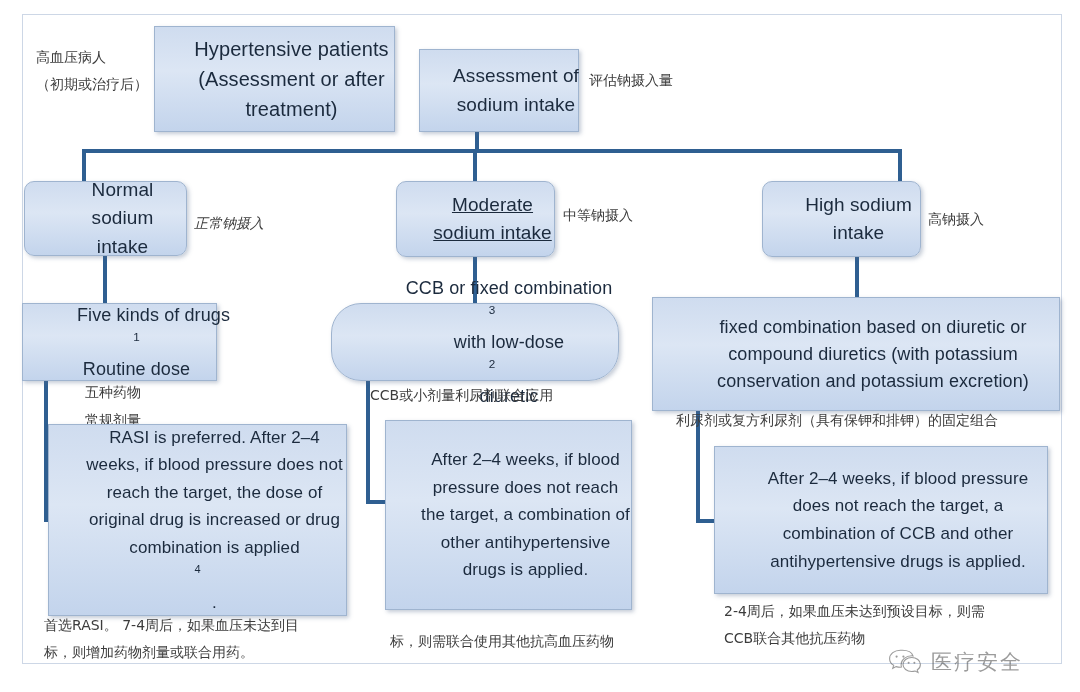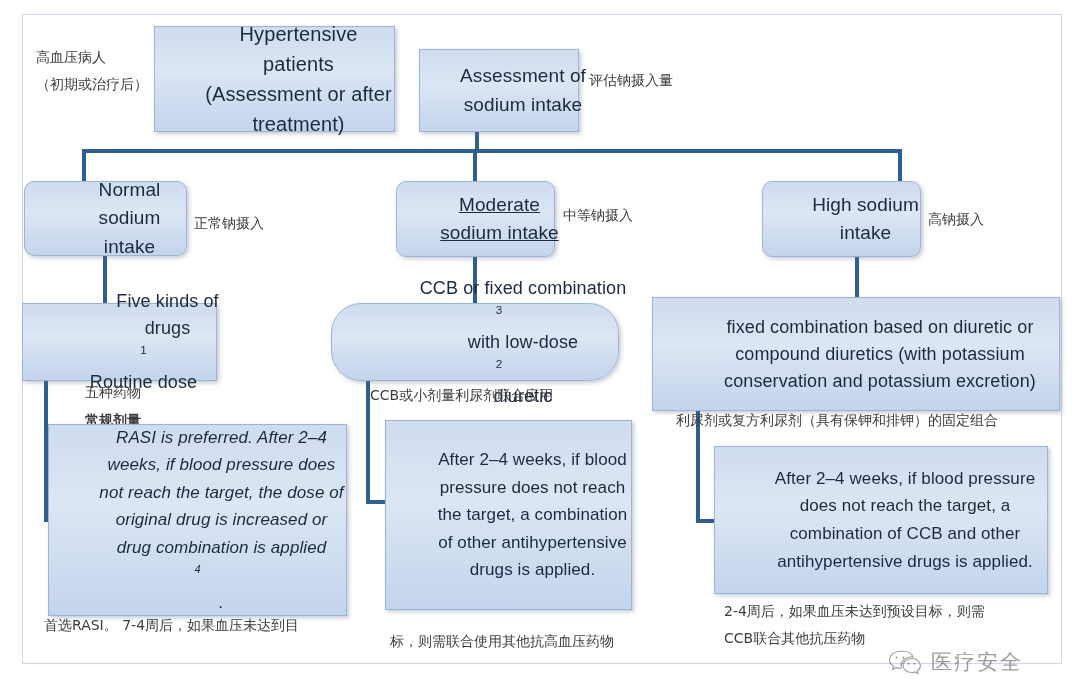--- a/index.html
+++ b/index.html
@@ -33,75 +33,75 @@
     background:linear-gradient(180deg,#cfdcef 0%,#dce6f4 42%,#c3d4ec 100%);
     color:#1b2a3d;
     display:flex;
     align-items:center;
     justify-content:center;
     text-align:center;
     line-height:1.5;
     box-shadow:2px 2px 4px rgba(90,110,140,.35);
     letter-spacing:.1px;
   }
-  .box span{display:block;width:100%;padding:0 24px;}
+  .box span{display:block;width:100%;padding:0 17px;}
   .box sup{font-size:.65em;vertical-align:super;line-height:0;}
 
   
   .b-top1{left:154px;top:26px;width:241px;height:106px;font-size:20px;}
   .b-top2{left:419px;top:49px;width:160px;height:83px;font-size:19px;}
 
   
   .b-lvl{font-size:19px;border-radius:10px;}
   .b-lvl1{left:24px;top:181px;width:163px;height:75px;}
   .b-lvl2{left:396px;top:181px;width:159px;height:76px;text-decoration:underline;}
   .b-lvl3{left:762px;top:181px;width:159px;height:76px;}
 
   
   .b-tx1{left:22px;top:303px;width:195px;height:78px;font-size:18px;}
   .b-tx2{left:331px;top:303px;width:288px;height:78px;font-size:18px;border-radius:30px;}
   .b-tx3{left:652px;top:297px;width:408px;height:114px;font-size:18px;}
 
   
-  .b-dt1{left:48px;top:424px;width:299px;height:192px;font-size:17px;line-height:1.62;font-style:italic;}
+  .b-dt1{left:48px;top:424px;width:299px;height:192px;font-size:17px;line-height:1.62;}
   .b-dt2{left:385px;top:420px;width:247px;height:190px;font-size:17px;line-height:1.62;}
   .b-dt3{left:714px;top:446px;width:334px;height:148px;font-size:17px;line-height:1.62;}
 
   
   .ln{position:absolute;background:#2f5f91;}
   .ln-h{height:4px;}
   .ln-v{width:4px;}
 
   
   .cn{
     position:absolute;
     font-family:"DejaVu Sans","Liberation Sans",sans-serif;
     color:#3c3c3c;
     white-space:nowrap;
   }
 
   .cn-top{left:36px;top:44px;font-size:14px;line-height:1.9;}
   .cn-assess{left:589px;top:72px;font-size:14px;}
-  .cn-lvl1{left:194px;top:215px;font-size:14px;}
+  .cn-lvl1{left:194px;top:215px;font-size:14px;font-style:italic;}
   .cn-lvl2{left:563px;top:207px;font-size:14px;}
   .cn-lvl3{left:928px;top:211px;font-size:14px;font-family:Liberation Mono, monospace;}
 
   .cn-tx1{left:85px;top:378px;font-size:14px;line-height:2.0;text-align:center;}
   .cn-tx2{left:370px;top:380px;font-size:14px;margin-top:7px;}
   .cn-tx3{left:676px;top:412px;font-size:14px;}
 
   .cn-dt1{left:44px;top:612px;font-size:14px;line-height:1.95;}
   .cn-dt2{left:390px;top:628px;font-size:14px;line-height:1.95;}
   .cn-dt3{left:724px;top:598px;font-size:14px;line-height:1.95;}
 
   
   .wm{
     position:absolute;
     left:888px; top:648px;
-    display:flex; align-items:center; gap:9px;
+    display:flex; align-items:flex-start; gap:9px;
     opacity:.55;
   }
   .wm-logo{width:34px;height:26px;position:relative;}
   .wm-text{
     font-family:"DejaVu Sans","Liberation Sans",sans-serif;
     font-size:21px; color:#4a4a4a; letter-spacing:2px;
   }
 </style>
 </head>
 <body>
@@ -177,21 +177,21 @@
   <div class="cn cn-lvl3">高钠摄入</div>
 
   <div class="box b-tx1">
     <span>
       <span><span>Five kinds of drugs</span><sup>1</sup></span>
       <span>Routine dose</span>
     </span>
   </div>
   <div class="cn cn-tx1">
     <div>五种药物</div>
-    <div style="text-align:center;font-weight:bold;">常规剂量</div>
+    <div style="text-align:center;">常规剂量</div>
   </div>
 
   <div class="box b-tx2">
     <span>
       <span><span>CCB or fixed combination</span><sup>3</sup></span>
       <span><span>with low-dose</span><sup>2</sup><span> diuretic</span></span>
     </span>
   </div>
   <div class="cn cn-tx2">CCB或小剂量利尿剂联合应用</div>
 
@@ -202,20 +202,21 @@
       <span>conservation and potassium excretion)</span>
     </span>
   </div>
   <div class="cn cn-tx3">利尿剂或复方利尿剂（具有保钾和排钾）的固定组合</div>
 
   <div class="box b-dt1">
     <span><span>RASI is preferred. After 2–4 weeks, if blood pressure does not reach the target, the dose of original drug is increased or drug combination is applied</span><sup>4</sup><span>.</span></span>
   </div>
   <div class="cn cn-dt1">
     <div>首选RASI。 7-4周后，如果血压未达到目</div>
+    <div>标，则增加药物剂量或联合用药。</div>
   </div>
 
   <div class="box b-dt2">
     <span>
         <span>After 2–4 weeks, if blood pressure does not reach the target, a combination of other antihypertensive drugs is applied.</span>
       </span>
   </div>
   <div class="cn cn-dt2">
     <div>标，则需联合使用其他抗高血压药物</div>
   </div>

